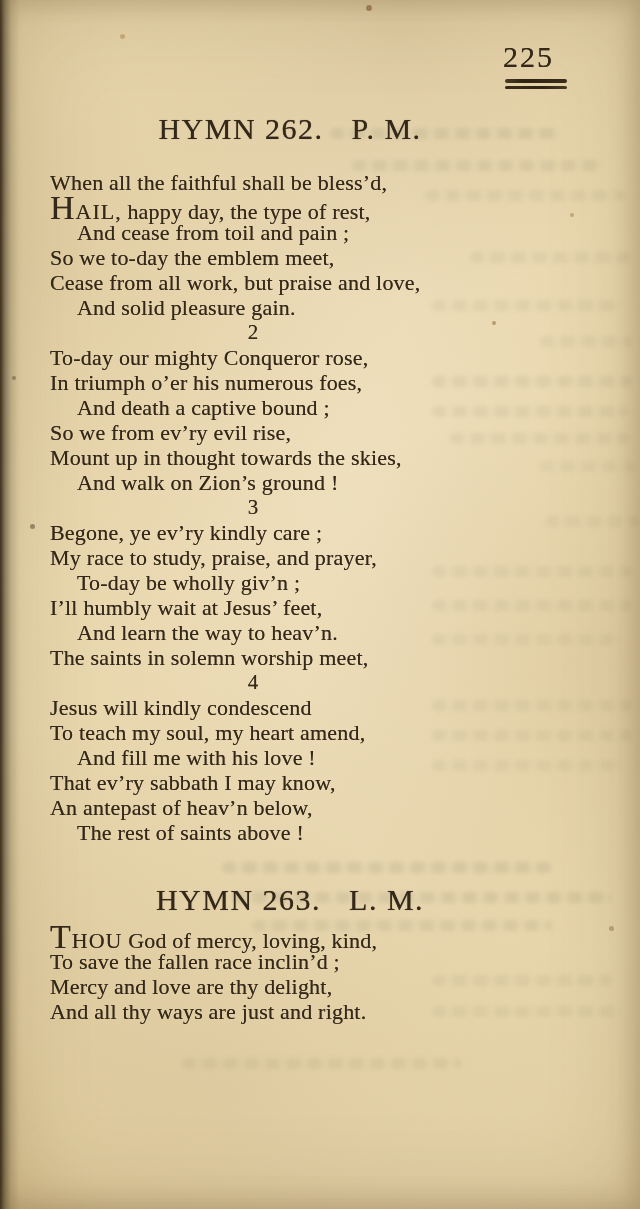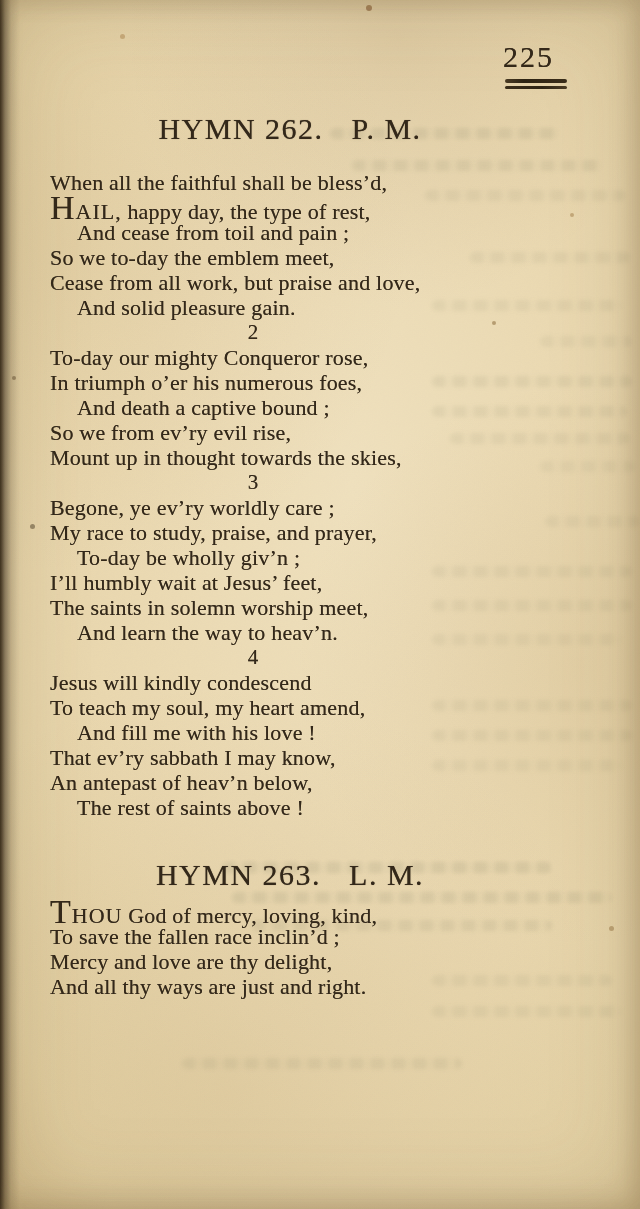--- a/index.html
+++ b/index.html
@@ -140,27 +140,28 @@
           <div class="line indent">And cease from toil and pain ;</div>
           <div class="line">So we to-day the emblem meet,</div>
           <div class="line">Cease from all work, but praise and love,</div>
           <div class="line indent">And solid pleasure gain.</div>
           <div class="stanza-number">2</div>
           <div class="line">To-day our mighty Conqueror rose,</div>
           <div class="line">In triumph o’er his numerous foes,</div>
           <div class="line indent">And death a captive bound ;</div>
           <div class="line">So we from ev’ry evil rise,</div>
           <div class="line">Mount up in thought towards the skies,</div>
+          <div class="line indent">And walk on Zion’s ground !</div>
           <div class="stanza-number">3</div>
-          <div class="line">Begone, ye ev’ry worldly care ;</div>
+          <div class="line">Begone, ye ev’ry kindly care ;</div>
           <div class="line">My race to study, praise, and prayer,</div>
           <div class="line indent">To-day be wholly giv’n ;</div>
           <div class="line">I’ll humbly wait at Jesus’ feet,</div>
+          <div class="line indent">And learn the way to heav’n.</div>
           <div class="line">The saints in solemn worship meet,</div>
-          <div class="line indent">And learn the way to heav’n.</div>
           <div class="stanza-number">4</div>
           <div class="line">Jesus will kindly condescend</div>
           <div class="line">To teach my soul, my heart amend,</div>
           <div class="line indent">And fill me with his love !</div>
           <div class="line">That ev’ry sabbath I may know,</div>
           <div class="line">An antepast of heav’n below,</div>
           <div class="line indent">The rest of saints above !</div>
         </div>
       </section>
       <section class="hymn">

